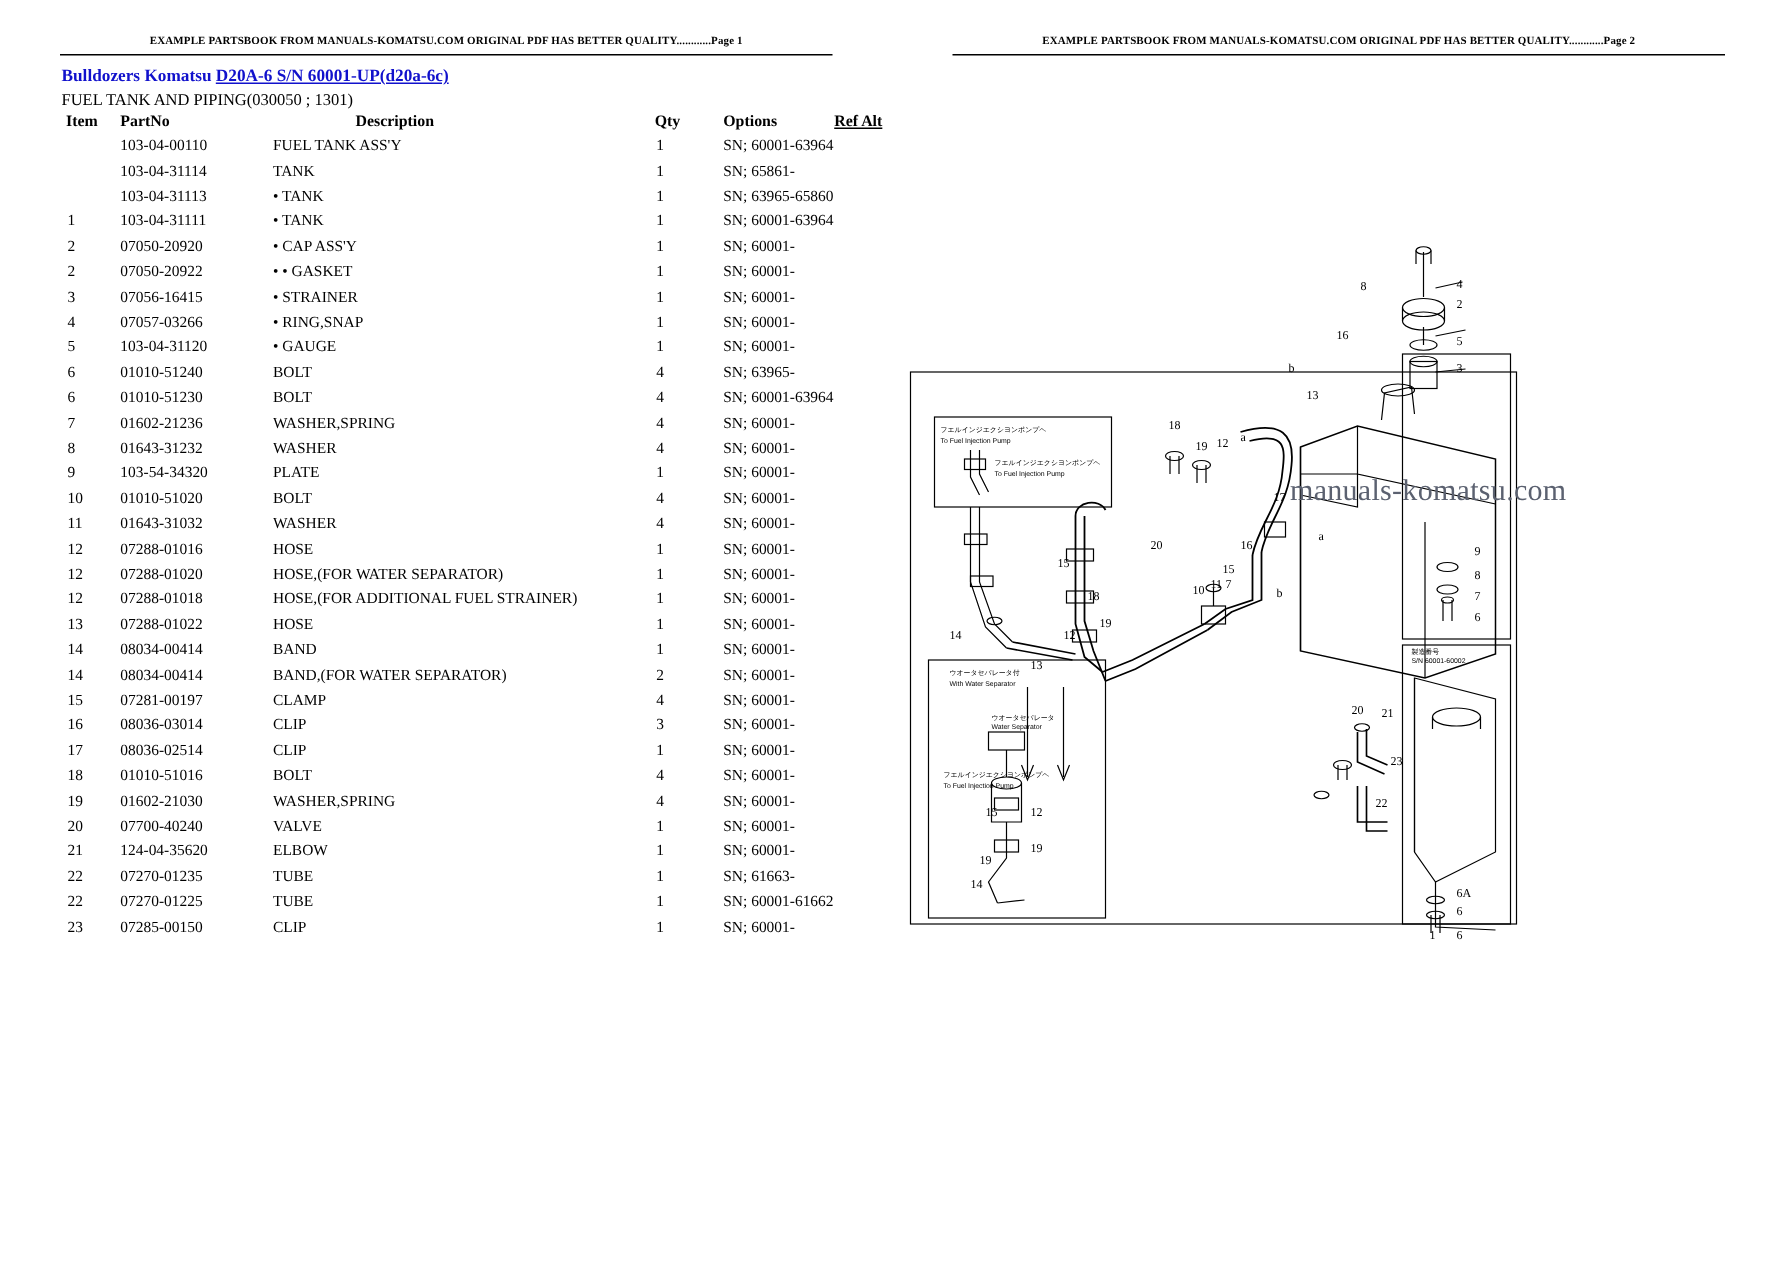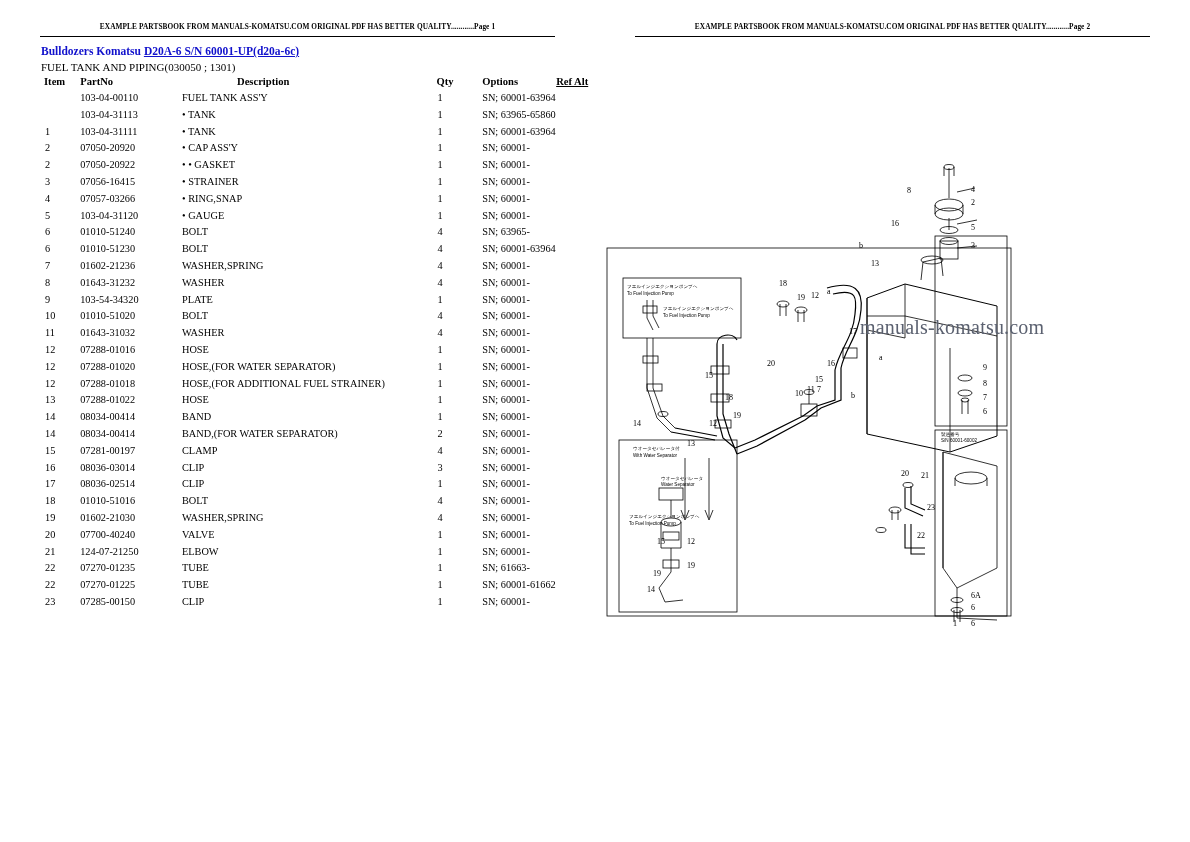--- a/index.html
+++ b/index.html
@@ -148,20 +148,28 @@
         <tr>
           <td class="c-item col-item"></td>
           <td class="c-part col-part">103-04-00110</td>
           <td class="c-desc col-desc">FUEL TANK ASS'Y</td>
           <td class="c-qty col-qty">1</td>
           <td class="c-opts col-opts">SN; 60001-63964</td>
           <td class="c-ref col-ref"></td>
         </tr>
         <tr>
           <td class="c-item col-item"></td>
+          <td class="c-part col-part">103-04-31114</td>
+          <td class="c-desc col-desc">TANK</td>
+          <td class="c-qty col-qty">1</td>
+          <td class="c-opts col-opts">SN; 65861-</td>
+          <td class="c-ref col-ref"></td>
+        </tr>
+        <tr>
+          <td class="c-item col-item"></td>
           <td class="c-part col-part">103-04-31113</td>
           <td class="c-desc col-desc">• TANK</td>
           <td class="c-qty col-qty">1</td>
           <td class="c-opts col-opts">SN; 63965-65860</td>
           <td class="c-ref col-ref"></td>
         </tr>
         <tr>
           <td class="c-item col-item">1</td>
           <td class="c-part col-part">103-04-31111</td>
           <td class="c-desc col-desc">• TANK</td>
@@ -356,21 +364,21 @@
         <tr>
           <td class="c-item col-item">20</td>
           <td class="c-part col-part">07700-40240</td>
           <td class="c-desc col-desc">VALVE</td>
           <td class="c-qty col-qty">1</td>
           <td class="c-opts col-opts">SN; 60001-</td>
           <td class="c-ref col-ref"></td>
         </tr>
         <tr>
           <td class="c-item col-item">21</td>
-          <td class="c-part col-part">124-07-21250</td>
+          <td class="c-part col-part">124-04-35620</td>
           <td class="c-desc col-desc">ELBOW</td>
           <td class="c-qty col-qty">1</td>
           <td class="c-opts col-opts">SN; 60001-</td>
           <td class="c-ref col-ref"></td>
         </tr>
         <tr>
           <td class="c-item col-item">22</td>
           <td class="c-part col-part">07270-01235</td>
           <td class="c-desc col-desc">TUBE</td>
           <td class="c-qty col-qty">1</td>

